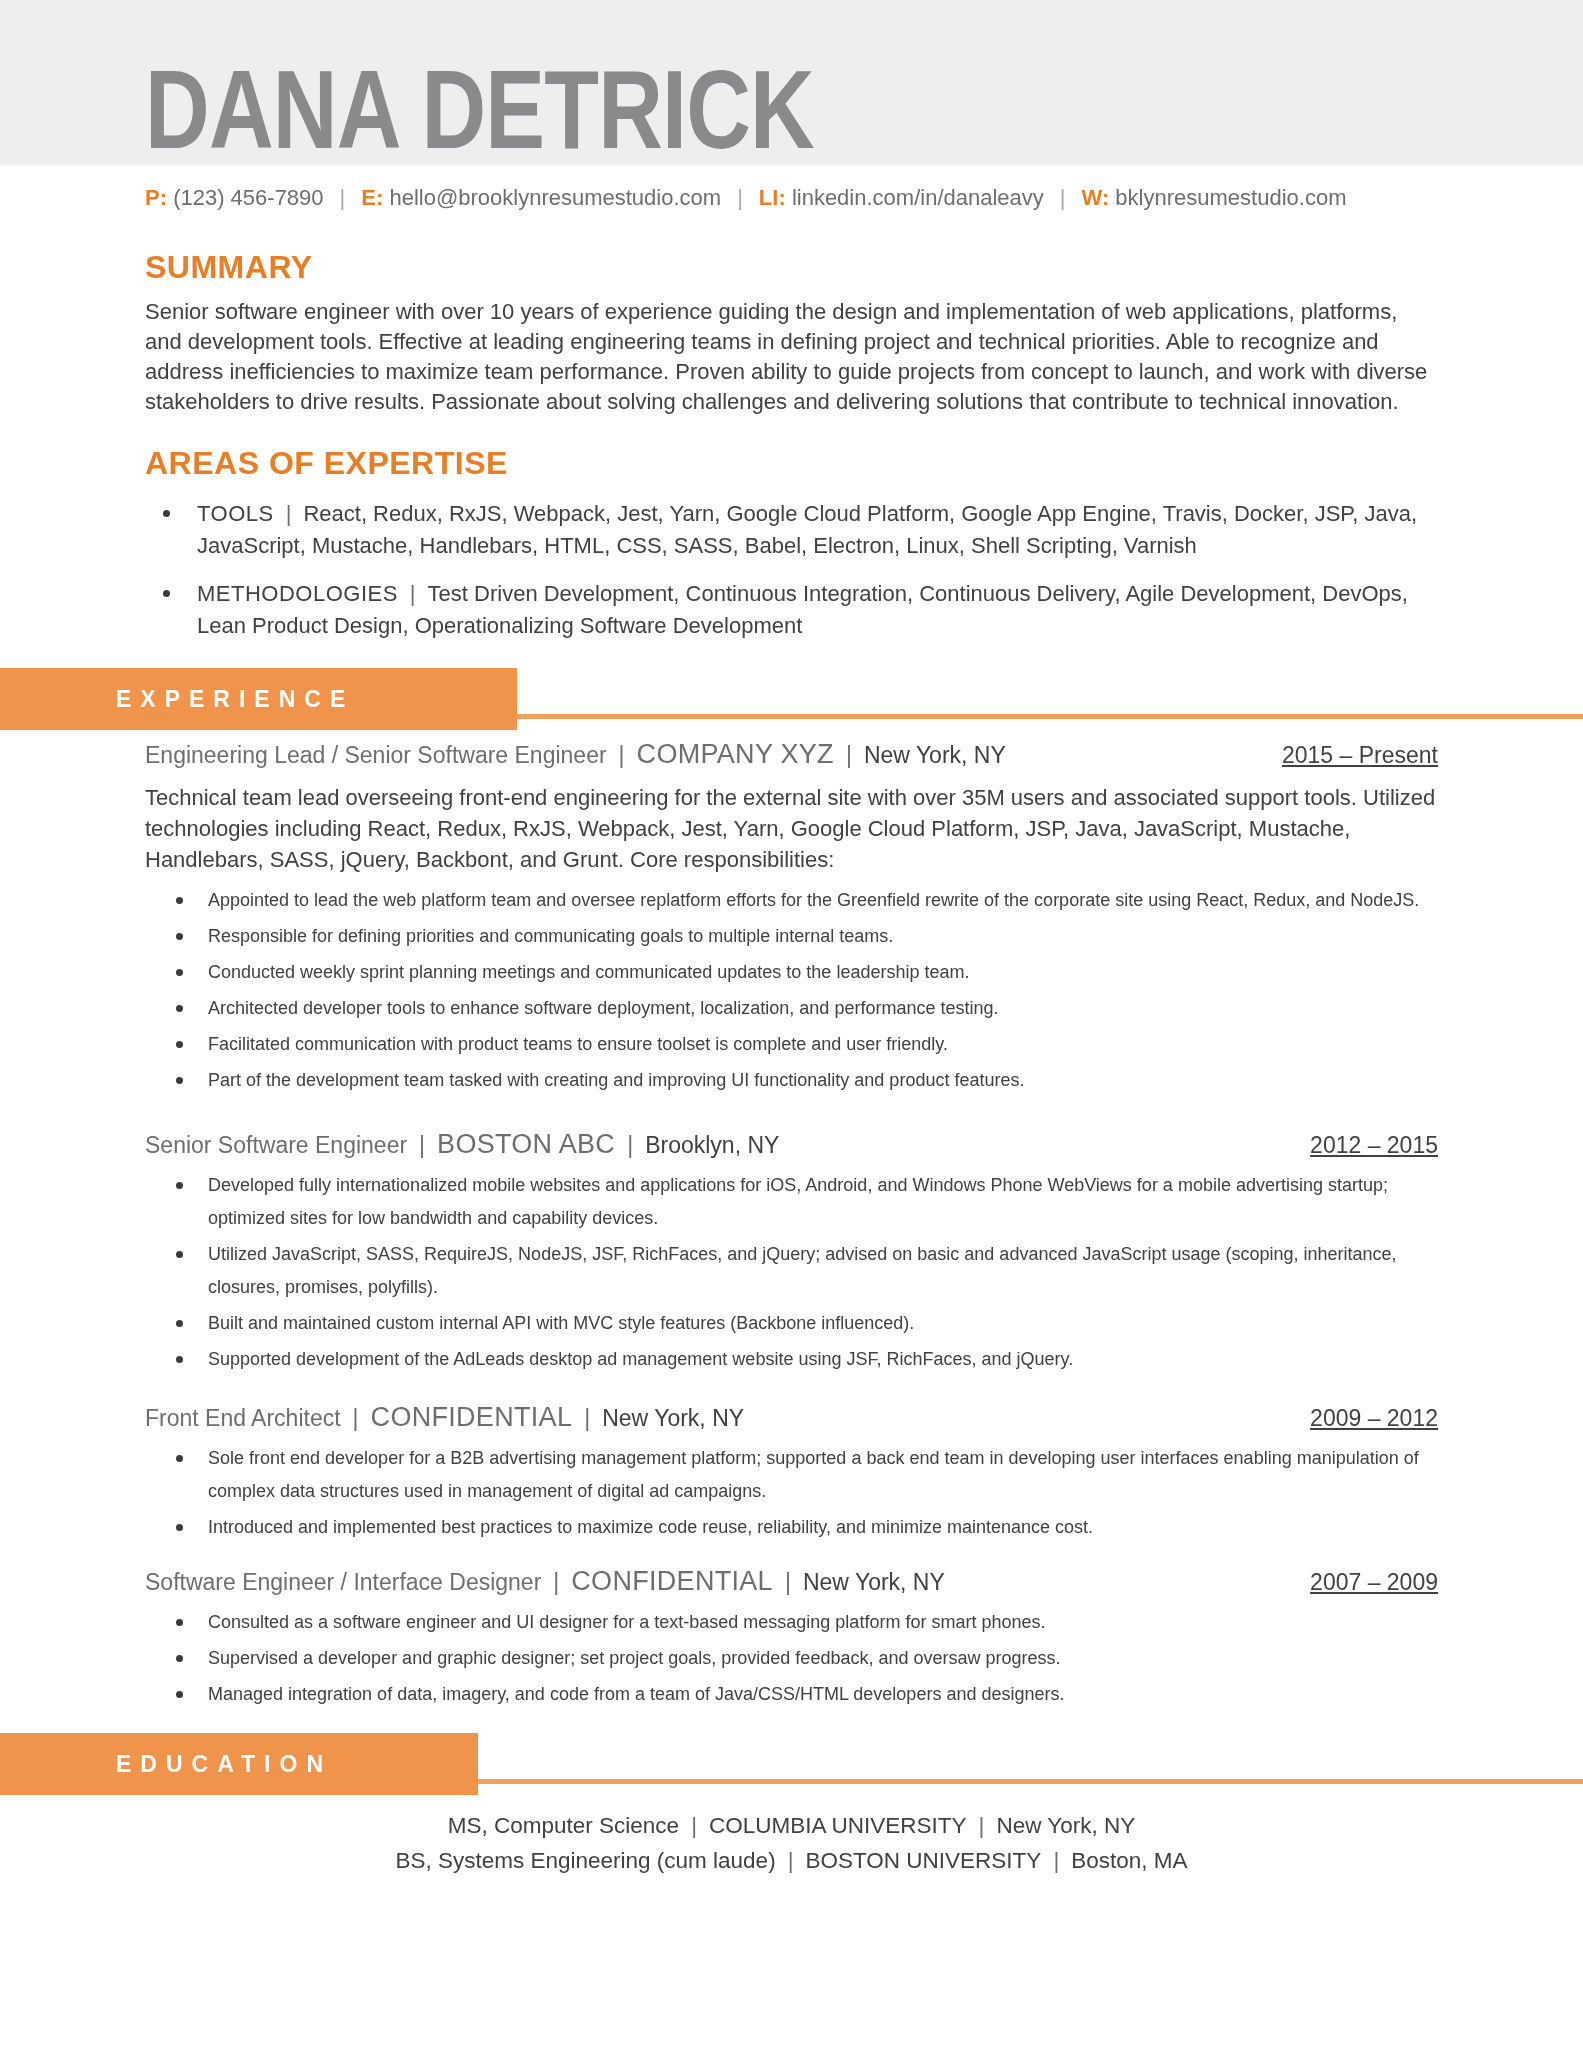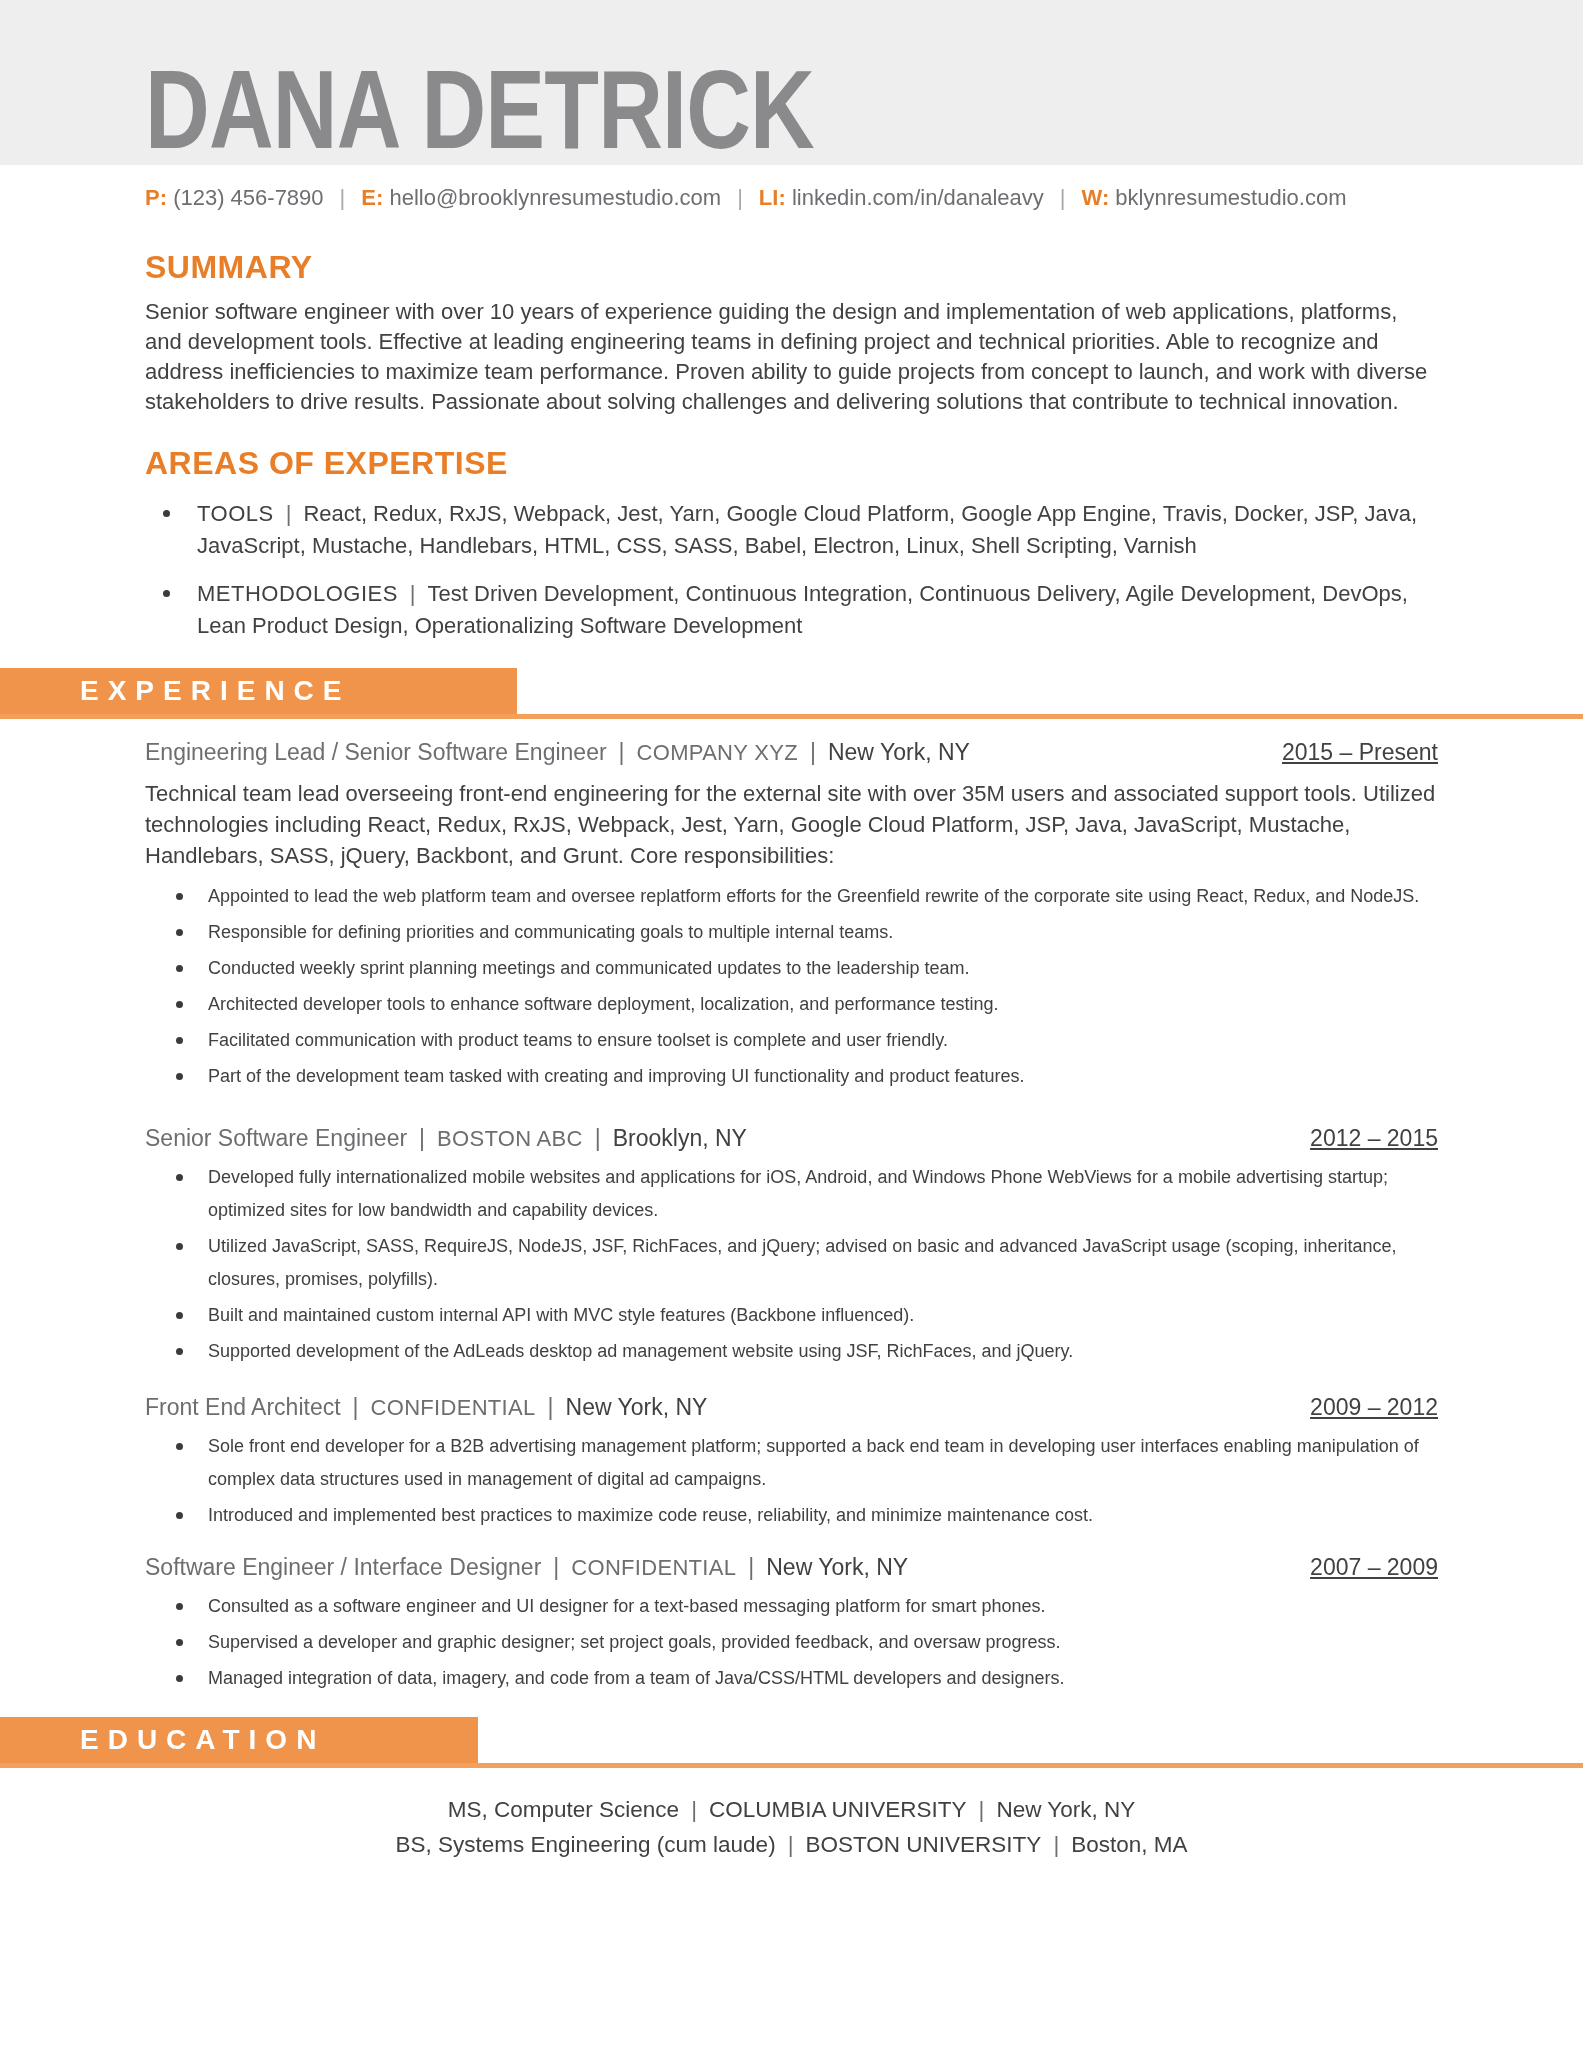--- a/index.html
+++ b/index.html
@@ -50,37 +50,37 @@
   .exp-list li{position:relative;padding-left:52px;font-size:22px;line-height:32px;margin-bottom:16px;}
   .exp-list .dot{left:18px;}
   .exp-label{letter-spacing:.5px;}
   .inline-sep{color:var(--text_gray);margin:0 12px;}
   
   .banner{position:relative;height:51px;}
   .banner-exp{margin-top:26px;}
   .banner-edu{margin-top:22px;}
   .banner-line{position:absolute;left:0;right:0;bottom:0;height:5px;background:var(--banner_rule);}
   .banner-block{
-    position:absolute;left:0;top:0;height:46px;background:var(--banner_orange);
-    display:flex;align-items:center;padding-left:80px;
-    color:#fff;font-weight:700;font-size:28px;letter-spacing:9px;
+    position:absolute;left:0;top:0;height:62px;background:var(--banner_orange);
+    display:flex;align-items:center;padding-left:116px;
+    color:#fff;font-weight:700;font-size:23px;letter-spacing:9px;
   }
   .w-exp{width:517px;}
   .w-edu{width:478px;}
   
   .job-header{
     display:flex;justify-content:space-between;align-items:baseline;
     font-size:23px;color:var(--text_gray);
   }
   .jh-0{margin-top:20px;}
   .jh-1{margin-top:32px;}
   .jh-2{margin-top:26px;}
   .jh-3{margin-top:22px;}
   .job-title{color:var(--text_gray);}
-  .job-company{color:var(--text_gray);font-size:22px;letter-spacing:.3px;}
+  .job-company{color:var(--text_gray);font-size:27px;letter-spacing:.3px;}
   .job-loc{color:var(--text_dark);}
   .job-dates{color:var(--text_dark);white-space:nowrap;padding-left:20px;text-decoration:underline;}
   .job-desc{margin-top:12px;font-size:22px;line-height:31px;color:var(--text_dark);}
   .job-bullets{margin-top:9px;}
   .job-bullets li{
     position:relative;padding-left:63px;font-size:18px;line-height:33px;
     margin-bottom:3px;color:var(--text_dark);
   }
   .job-bullets .dot{left:31px;top:13px;}
   

